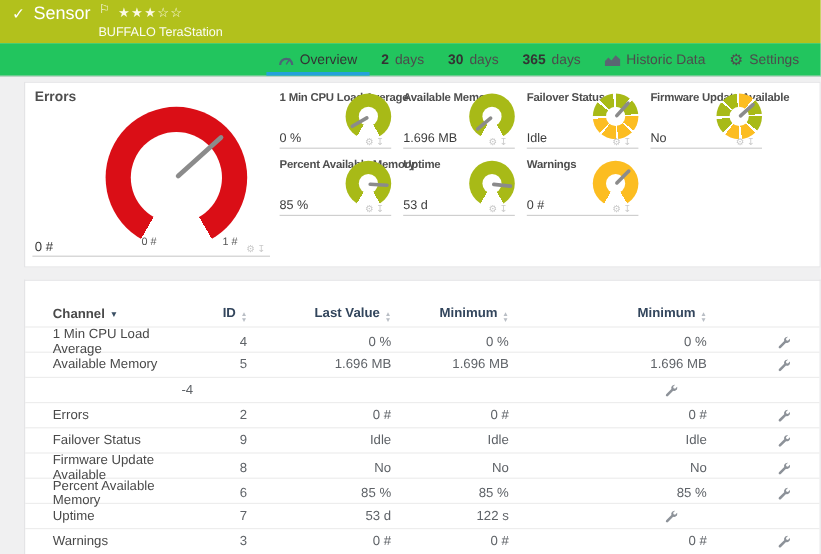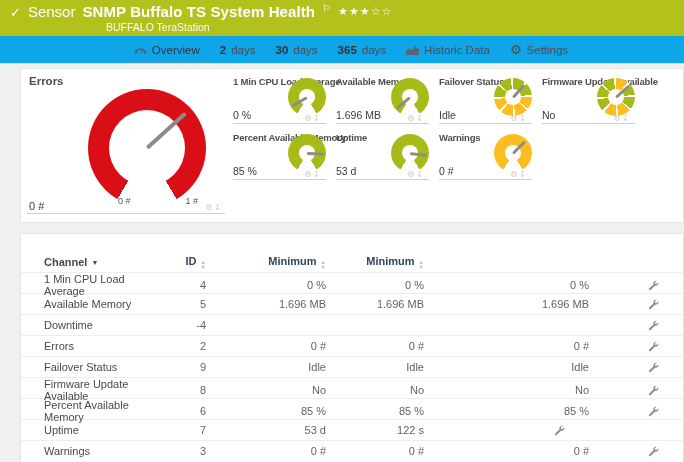--- a/index.html
+++ b/index.html
@@ -12,25 +12,25 @@
   .screen{position:relative;width:684px;height:462px;overflow:hidden;background:#f0f0f1;}
 
   
   .hdr{position:absolute;top:0;left:0;right:0;height:36px;background:var(--header-bg);color:#fff;}
   .hdr-row1{position:absolute;top:3px;left:10px;display:flex;align-items:baseline;gap:7px;white-space:nowrap;}
   .hdr-check{font-size:13px;font-weight:bold;}
   .hdr-kind{font-size:15px;}
   .hdr-title{font-size:15px;font-weight:bold;letter-spacing:.1px;}
   .hdr-flag{font-size:10px;position:relative;top:-5px;}
   .hdr-stars{font-size:11px;letter-spacing:1px;color:#fcfae4;position:relative;top:-2px;}
-  .hdr-sub{position:absolute;top:21px;left:82px;font-size:10.5px;color:rgba(255,255,255,.95);margin-left:24px;}
-
-  
-  .tabs{position:absolute;top:36px;left:0;right:0;height:28px;background:#0ea5e9;border-bottom:1px solid #d8d8d8;
-        display:flex;justify-content:center;align-items:stretch;padding:0 8px 0 26px;}
+  .hdr-sub{position:absolute;top:21px;left:82px;font-size:10.5px;color:rgba(255,255,255,.95);}
+
+  
+  .tabs{position:absolute;top:36px;left:0;right:0;height:28px;background:#22c55e;border-bottom:1px solid #d8d8d8;
+        display:flex;justify-content:flex-end;align-items:stretch;padding:0 8px 0 26px;}
   .tab{display:flex;align-items:center;gap:5px;padding:3px 10px 0 10px;font-size:11.5px;color:#4c4c4c;
        border-bottom:3px solid transparent;cursor:pointer;white-space:nowrap;}
   .tab.active{border-bottom-color:var(--accent-blue);color:#333;}
   .tab b{font-weight:bold;color:#333;}
   .tab .gear-glyph{font-size:13px;color:#4c4c4c;line-height:1;}
 
   
   .panel{position:absolute;left:20px;width:664px;background:#fff;border:1px solid #e4e4e6;}
   .gauges-panel{top:68px;height:155px;}
   .table-panel{top:233px;height:229px;border-bottom:none;}
@@ -75,21 +75,20 @@
 </style>
 </head>
 <body>
 
 <div class="screen">
 
   <div class="hdr">
     <div class="hdr-row1">
       <span class="hdr-check">✓</span>
       <span class="hdr-kind">Sensor</span>
-      <span class="hdr-title">SNMP Buffalo TS System Health</span>
       <span class="hdr-flag">⚐</span>
       <span class="hdr-stars">★★★☆☆</span>
     </div>
     <div class="hdr-sub">BUFFALO TeraStation</div>
   </div>
 
   <div class="tabs">
     <div class="tab active">
       <svg width="13" height="11" viewBox="0 0 14 12">
           <path d="M1.5 11a5.5 5.5 0 1 1 11 0" fill="none" stroke="#4c6575" stroke-width="2"></path>
@@ -216,20 +215,24 @@
           <span>⚙</span><span>↧</span>
         </span>
       </div>
       </div>
   </div>
 
   <div class="panel table-panel">
     <div class="trow thead">
       <span class="c0"><span>Channel</span><span class="caret">▼</span></span>
       <span class="num"><span>ID</span><span class="sortg">
+            <span>▲</span>
+            <span>▼</span>
+          </span></span>
+      <span class="num"><span>Last Value</span><span class="sortg">
             <span>▲</span>
             <span>▼</span>
           </span></span>
       <span class="num"><span>Minimum</span><span class="sortg">
             <span>▲</span>
             <span>▼</span>
           </span></span>
       <span class="num"><span>Minimum</span><span class="sortg">
             <span>▲</span>
             <span>▼</span>
@@ -256,21 +259,20 @@
         <span class="num">1.696 MB</span>
         <span class="num">1.696 MB</span>
         <span class="num">1.696 MB</span>
         <span class="cw">
           <svg class="wrench-svg" width="11" height="11" viewBox="0 0 16 16">
               <path fill="#8d9299" d="M11.5 1.1a3.7 3.7 0 0 0-3.5 4.9L1.7 12.3a1.55 1.55 0 1 0 2.2 2.2L10.2 8.2a3.7 3.7 0 0 0 4.9-3.5c0-.4-.1-.9-.2-1.3l-2.4 2.4-1.9-.5-.5-1.9 2.4-2.4c-.4-.1-.9-.2-1-.2z"></path>
             </svg>
         </span>
       </div>
         <div class="trow">
-        <span class="c0">Downtime</span>
         <span class="num">-4</span>
         <span class="num"></span>
         <span class="num"></span>
         <span class="num"></span>
         <span class="cw">
           <svg class="wrench-svg" width="11" height="11" viewBox="0 0 16 16">
               <path fill="#8d9299" d="M11.5 1.1a3.7 3.7 0 0 0-3.5 4.9L1.7 12.3a1.55 1.55 0 1 0 2.2 2.2L10.2 8.2a3.7 3.7 0 0 0 4.9-3.5c0-.4-.1-.9-.2-1.3l-2.4 2.4-1.9-.5-.5-1.9 2.4-2.4c-.4-.1-.9-.2-1-.2z"></path>
             </svg>
         </span>
       </div>

